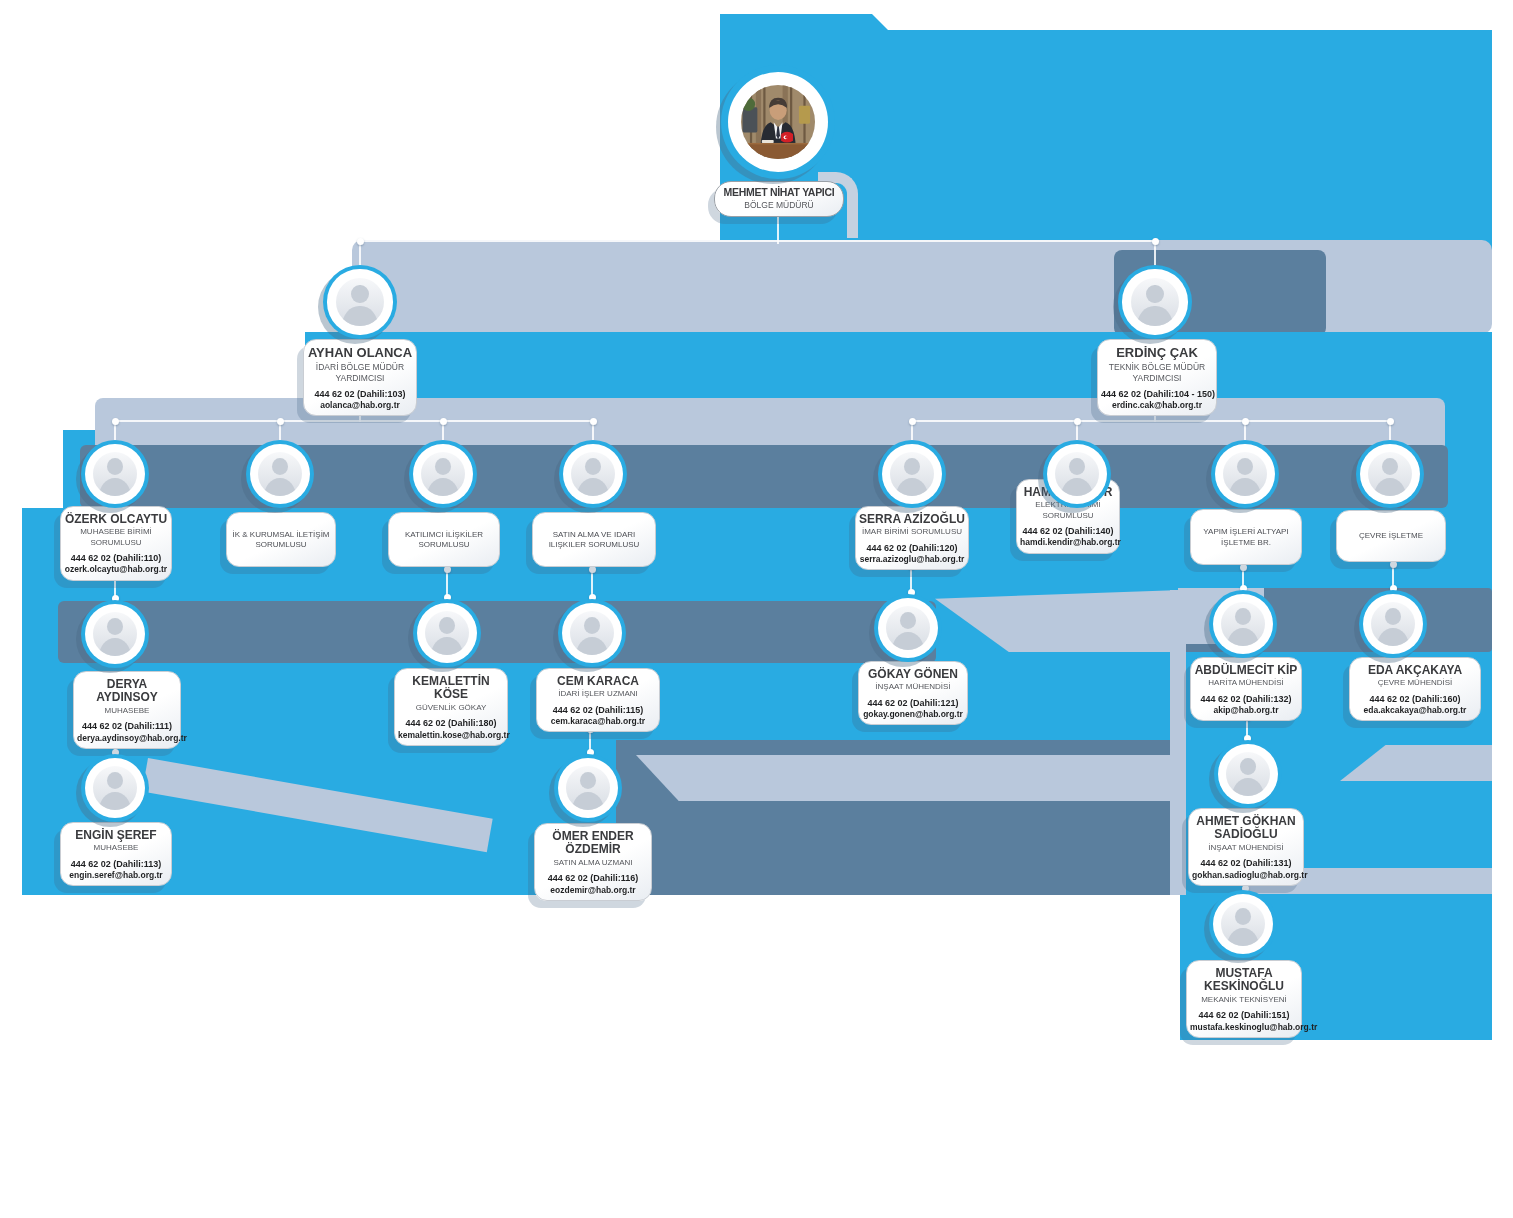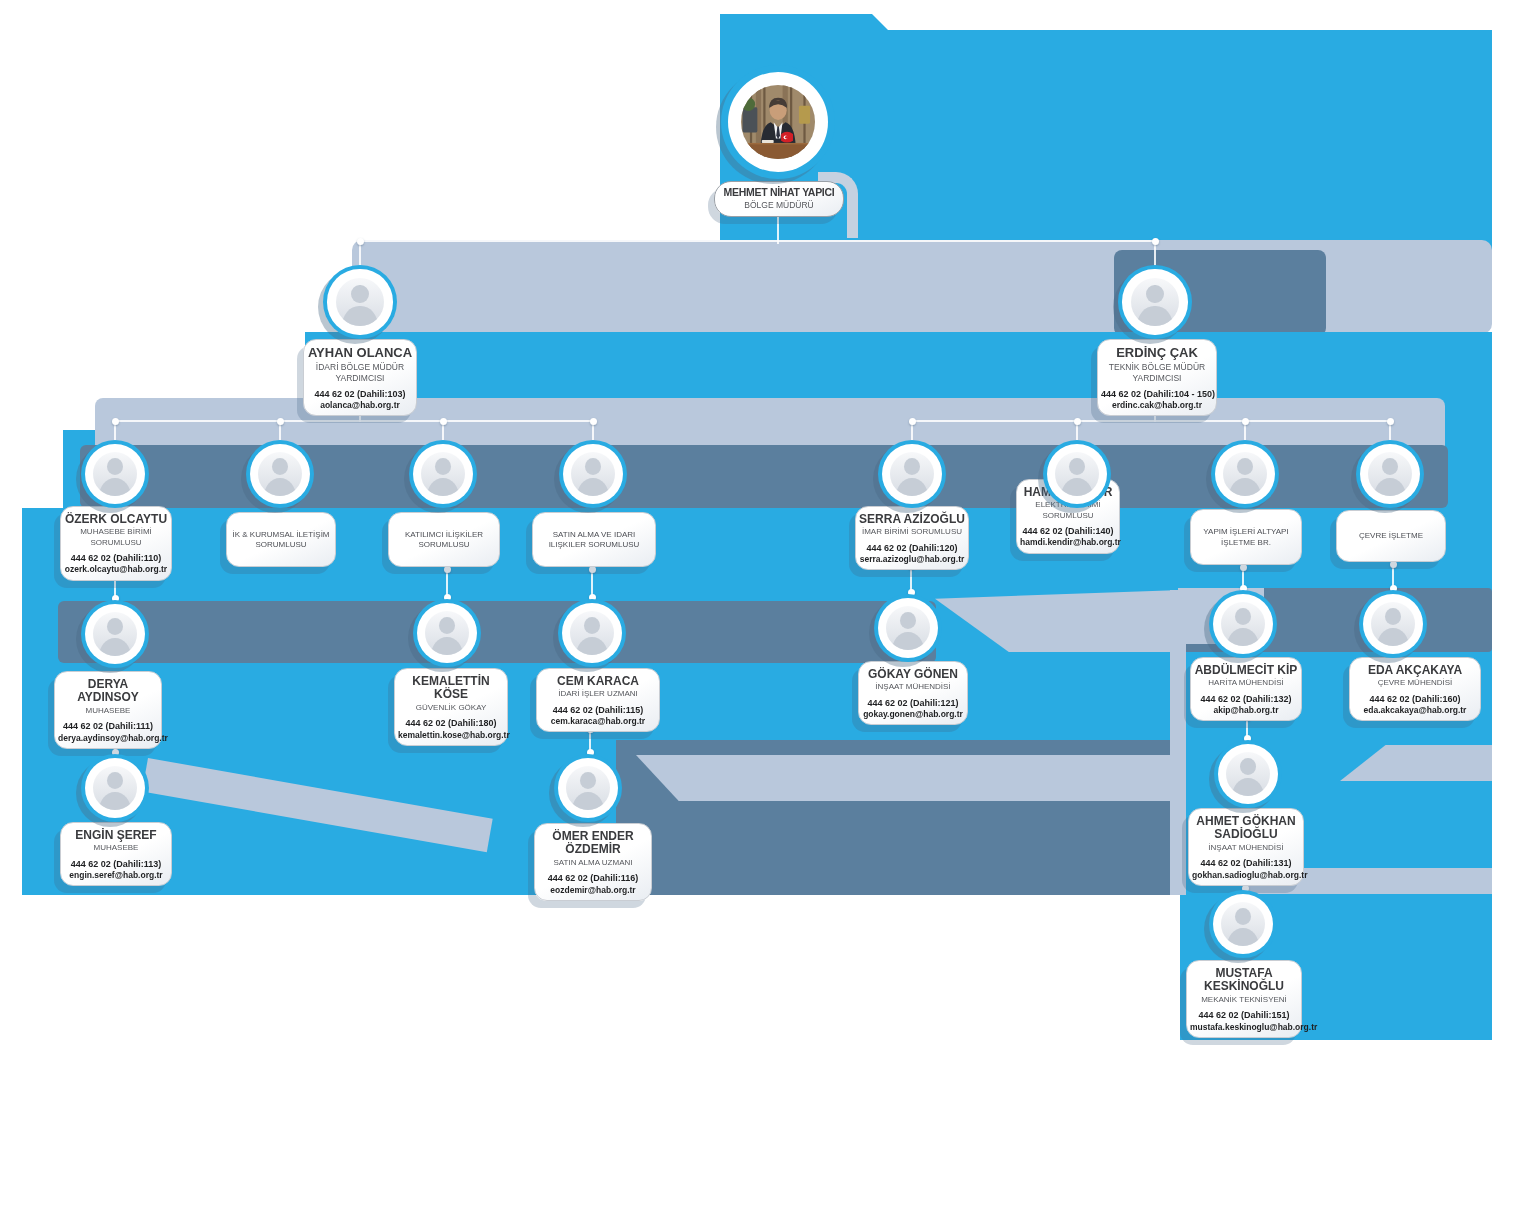--- a/index.html
+++ b/index.html
@@ -327,21 +327,21 @@
       </div>
       <div>
         <div class="avatar" style="left: 81px; top: 600px; width: 68px; height: 68px;">
           <div class="aw">
             <div class="ai">
               <div class="ah"></div>
               <div class="ab"></div>
             </div>
           </div>
         </div>
-        <div class="card" style="left: 54px; top: 671px; width: 108px; min-height: 57px;">
+        <div class="card" style="left: 73px; top: 671px; width: 108px; min-height: 57px;">
           <div class="nm">DERYA AYDINSOY</div>
           <div class="tt">MUHASEBE</div>
           <div class="ph">444 62 02 (Dahili:111)</div>
           <div class="em">derya.aydinsoy@hab.org.tr</div>
         </div>
       </div>
       <div>
         <div class="avatar" style="left: 413px; top: 599px; width: 68px; height: 68px;">
           <div class="aw">
             <div class="ai">

